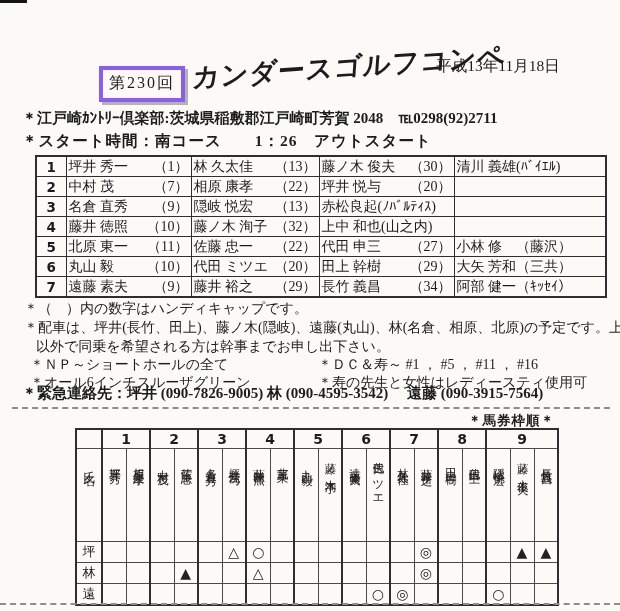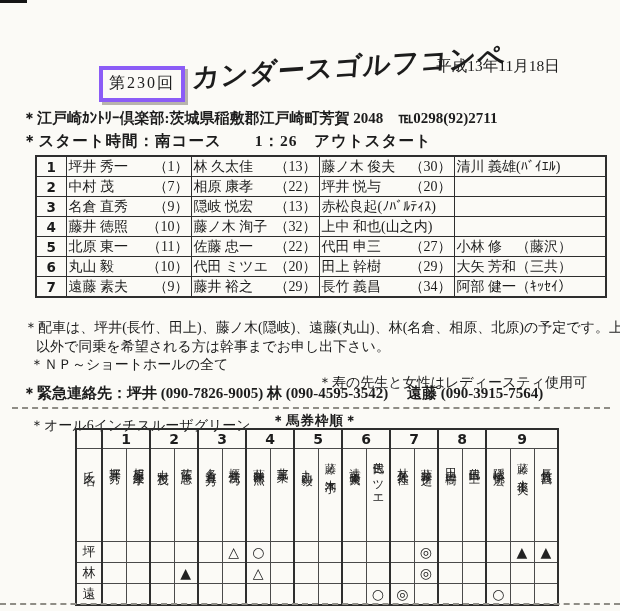--- a/index.html
+++ b/index.html
@@ -52,29 +52,29 @@
   .pname{white-space:nowrap;}
   .hcp{white-space:nowrap;}
 
   
   .note{font-size:14px;white-space:nowrap;}
   .n1{left:24px;top:300px;}
   .n2{left:24px;top:319px;}
   .n3{left:36px;top:338px;}
   .np{left:30px;top:356px;}
   .dc{left:318px;top:356px;}
-  .green{left:30px;top:374px;margin-top:43px;}
+  .green{left:30px;top:374px;}
   .ladies{left:318px;top:374px;}
   .emergency{left:22px;top:384px;font-size:15px;font-weight:bold;white-space:nowrap;}
 
   .dash{border-top:2px dashed #8f8d86;height:0;}
   .dash1{left:12px;top:407px;width:598px;}
   .dash2{left:0;top:603px;width:620px;}
 
-  .btitle{left:75px;top:412px;width:480px;text-align:center;font-size:13.5px;font-weight:bold;letter-spacing:1px;}
+  .btitle{left:75px;top:412px;width:480px;text-align:right;font-size:13.5px;font-weight:bold;letter-spacing:1px;}
 
   
   .bwrap{left:75px;top:428px;}
   .bwrap table{width:482px;table-layout:fixed;border:2px solid #2e2e2e;}
   .bwrap td{border:1px solid #4a4a4a;padding:0;overflow:hidden;}
   .bwrap td.gstart{border-left:2px solid #2e2e2e;}
   .bwrap td.gnum{
     height:18px;text-align:center;
     font-family:"DejaVu Sans","Liberation Sans",sans-serif;
     font-weight:bold;font-size:14px;
@@ -304,23 +304,25 @@
             <td>
               <div class="cellwrap">
                 <span class="pname">阿部 健一（ｷｯｾｲ）</span>
               </div>
             </td>
           </tr>
         </tbody>
     </table>
   </div>
 
+  <div class="abs note n1">＊（　）内の数字はハンディキャップです。</div>
   <div class="abs note n2">＊配車は、坪井(長竹、田上)、藤ノ木(隠岐)、遠藤(丸山)、林(名倉、相原、北原)の予定です。上記</div>
   <div class="abs note n3">以外で同乗を希望される方は幹事までお申し出下さい。</div>
   <div class="abs note np">＊ＮＰ～ショートホールの全て</div>
+  <div class="abs note dc">＊ＤＣ＆寿～ #1 ， #5 ， #11 ， #16</div>
   <div class="abs note green">＊オール6インチスルーザグリーン</div>
   <div class="abs note ladies">＊寿の先生と女性はレディースティ使用可</div>
   <div class="abs emergency">＊緊急連絡先：坪井 (090-7826-9005) 林 (090-4595-3542)　 遠藤 (090-3915-7564)</div>
 
   <div class="abs dash dash1"></div>
 
   <div class="abs btitle">＊馬券枠順＊</div>
 
   <div class="abs bwrap">
     <table>

